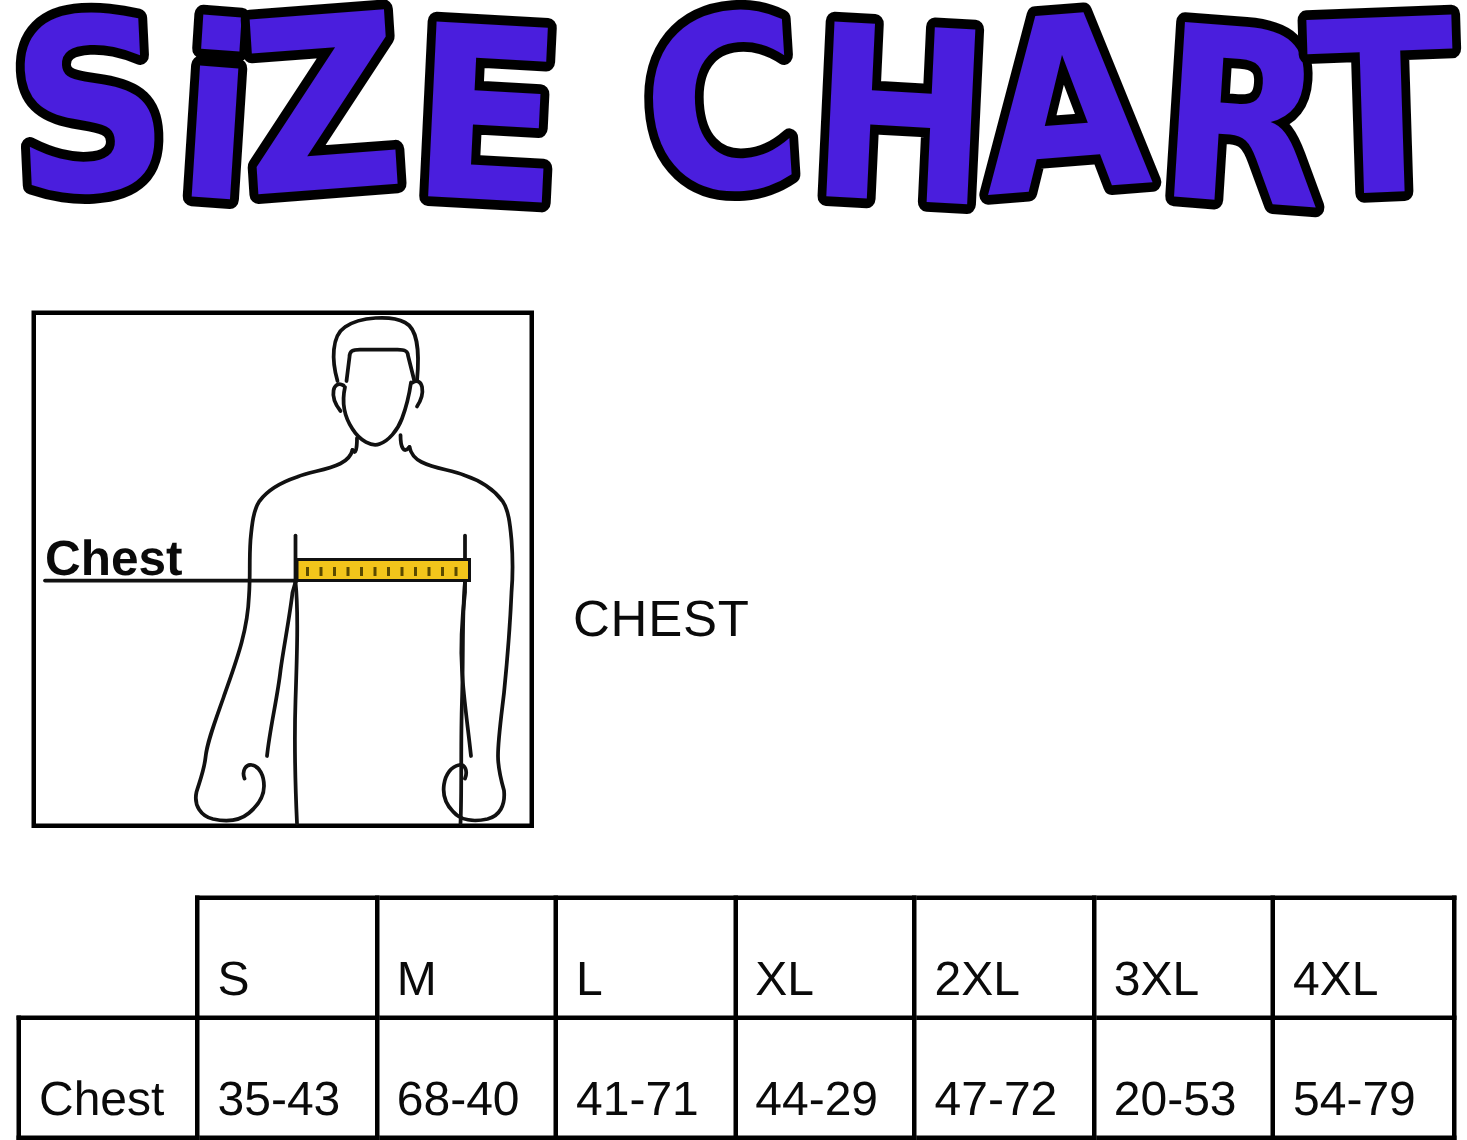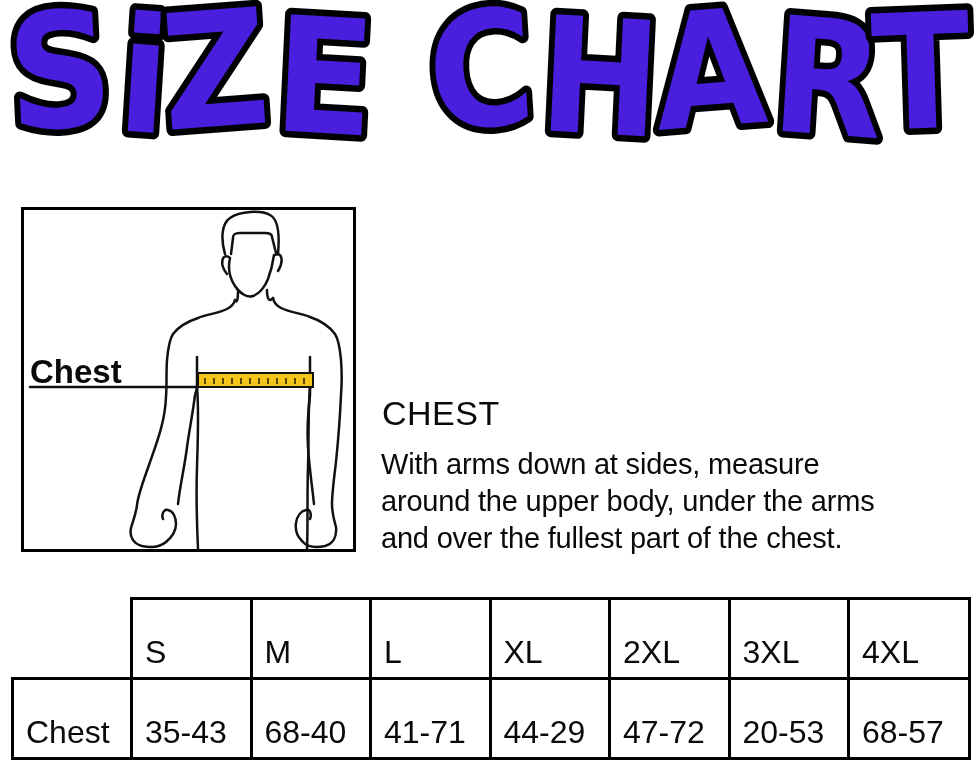--- a/index.html
+++ b/index.html
@@ -89,25 +89,20 @@
       <path class="ln" d="M 9 180 L 177 180"></path>
 
       <rect class="tape" x="177" y="166" width="115" height="14" fill="#F2C51B"></rect>
       <path class="ticks" d="M184 171 V177 M193 171 V177 M202 171 V177 M211 171 V177 M220 171 V177 M229 171 V177 M238 171 V177 M247 171 V177 M256 171 V177 M265 171 V177 M274 171 V177 M283 171 V177"></path>
 
       <text class="figure-label" x="9" y="176">Chest</text>
     </svg>
   </div>
 
   <div class="chest-heading">CHEST</div>
-  <div class="chest-paragraph">
-    <div>With arms down at sides, measure</div>
-    <div>around the upper body, under the arms</div>
-    <div>and over the fullest part of the chest.</div>
-  </div>
 
   <table class="size-table">
     <colgroup>
       <col style="width:119px">
       <col style="width:119.5px">
         <col style="width:119.5px">
         <col style="width:119.5px">
       <col style="width:119.5px">
         <col style="width:119.5px">
         <col style="width:119.5px">
@@ -125,18 +120,18 @@
         <td>4XL</td>
       </tr>
       <tr>
         <td>Chest</td>
         <td>35-43</td>
         <td>68-40</td>
         <td>41-71</td>
         <td>44-29</td>
         <td>47-72</td>
         <td>20-53</td>
-        <td>68-57</td>
+        <td>54-79</td>
       </tr>
     </tbody>
   </table>
 
 </div>
 
 </body></html>

